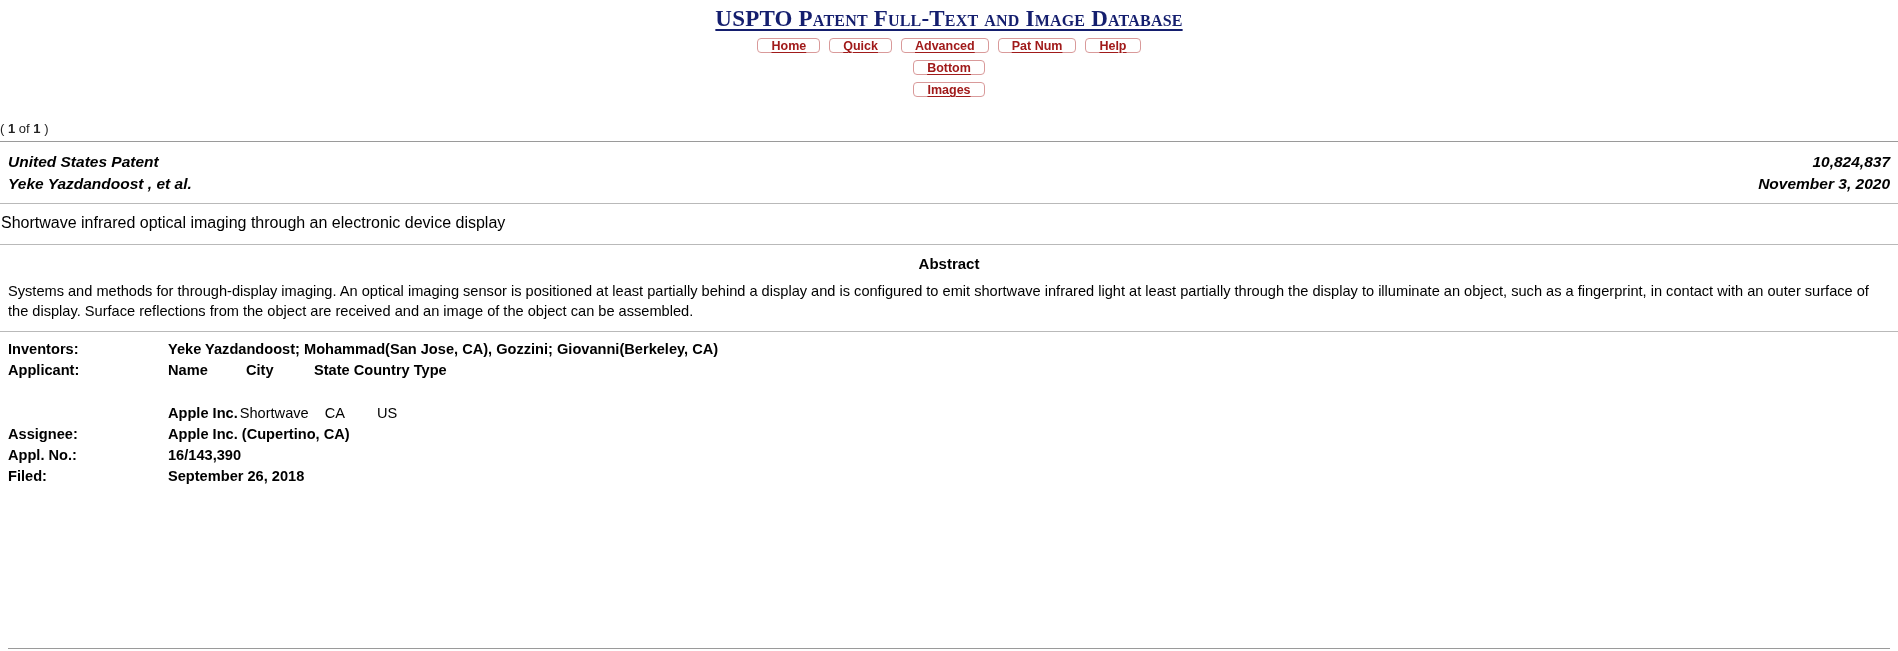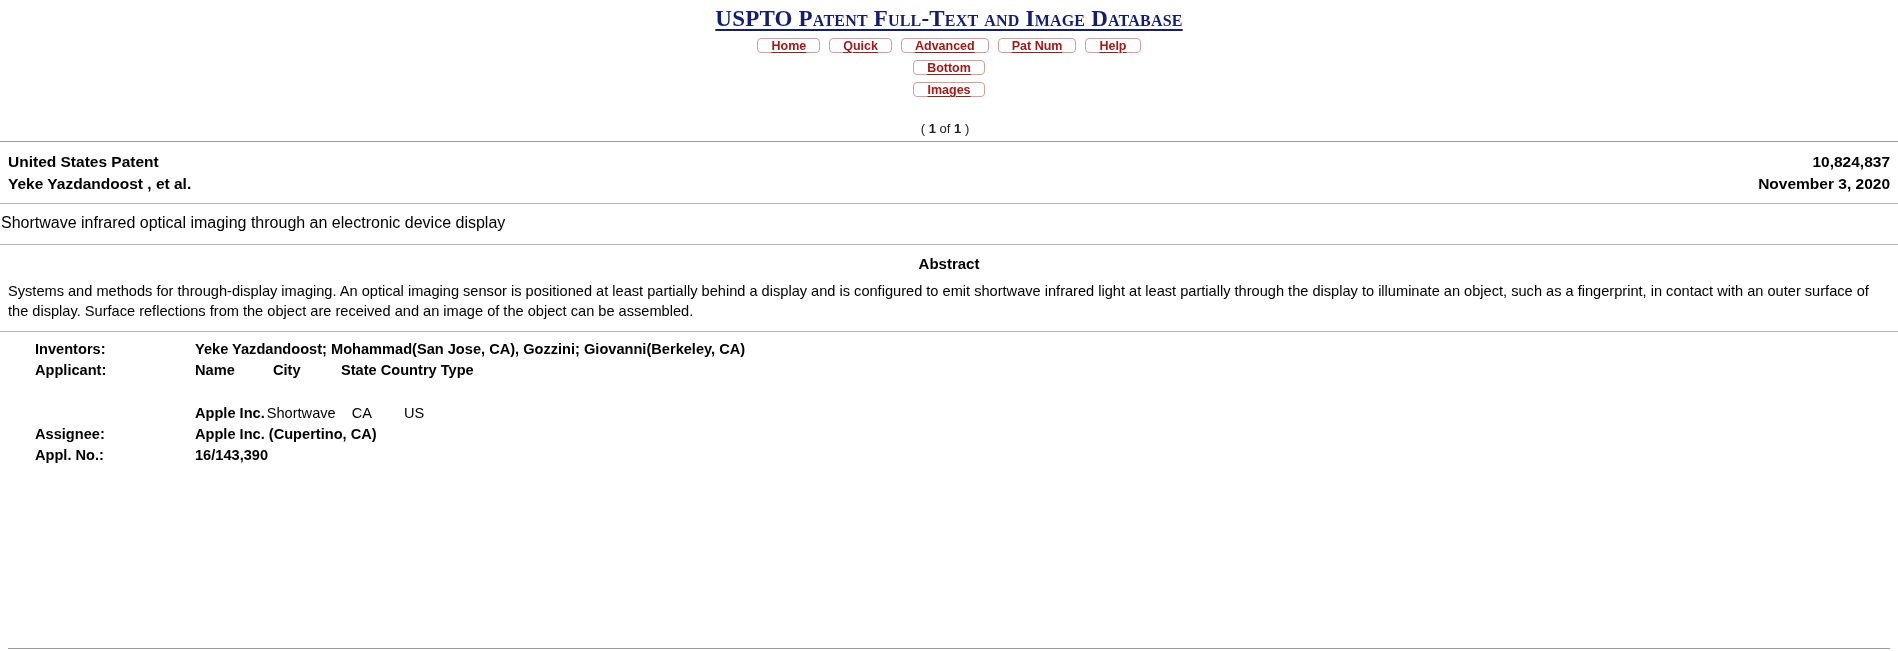--- a/index.html
+++ b/index.html
@@ -60,21 +60,21 @@
     font-size: 12.5px;
     font-weight: 700;
     color: #a01a1a;
     text-decoration: underline;
     text-underline-offset: 2px;
     white-space: nowrap;
   }
 
   
   .page-indicator {
-    text-align: center;
+    text-align: left;
     padding-right: 8px;
     margin-top: 24px;
     font-size: 13px;
     color: #222;
     font-family: "Liberation Sans", sans-serif;
   }
   .page-indicator b { font-weight: 700; }
 
   hr.rule {
     border: none;
@@ -88,20 +88,21 @@
     margin: 0;
     height: 0;
   }
 
   
   .pat-head {
     display: flex;
     justify-content: space-between;
     align-items: flex-start;
     padding: 9px 8px 8px 8px;
+    font-style: italic;
   }
   .pat-head .left, .pat-head .right {
     font-size: 15.5px;
     font-weight: 700;
     line-height: 1.42;
   }
   .pat-head .right { text-align: right; }
 
   .pat-title {
     padding: 9px 8px 10px 1px;
@@ -126,21 +127,20 @@
 
   
   .biblio {
     padding: 7px 8px 0 8px;
     font-size: 14.6px;
     line-height: 1.44;
   }
   .biblio-row {
     display: flex;
     align-items: flex-start;
-    margin-left: 27px;
   }
   .biblio-label {
     width: 160px;
     flex: 0 0 160px;
     font-weight: 700;
   }
   .biblio-value {
     flex: 1 1 auto;
   }
   .biblio-value b { font-weight: 700; }
@@ -283,16 +283,22 @@
   </div>
 
 
   <div class="biblio-row">
     <div class="biblio-label">Appl. No.:</div>
     <div class="biblio-value">
       <b>16/143,390</b>
     </div>
   </div>
 
+  <div class="biblio-row">
+    <div class="biblio-label">Filed:</div>
+    <div class="biblio-value">
+      <b>September 26, 2018</b>
+    </div>
+  </div>
 
 </div>
 
 <div class="bottom-rule"></div>
 
 </body></html>

